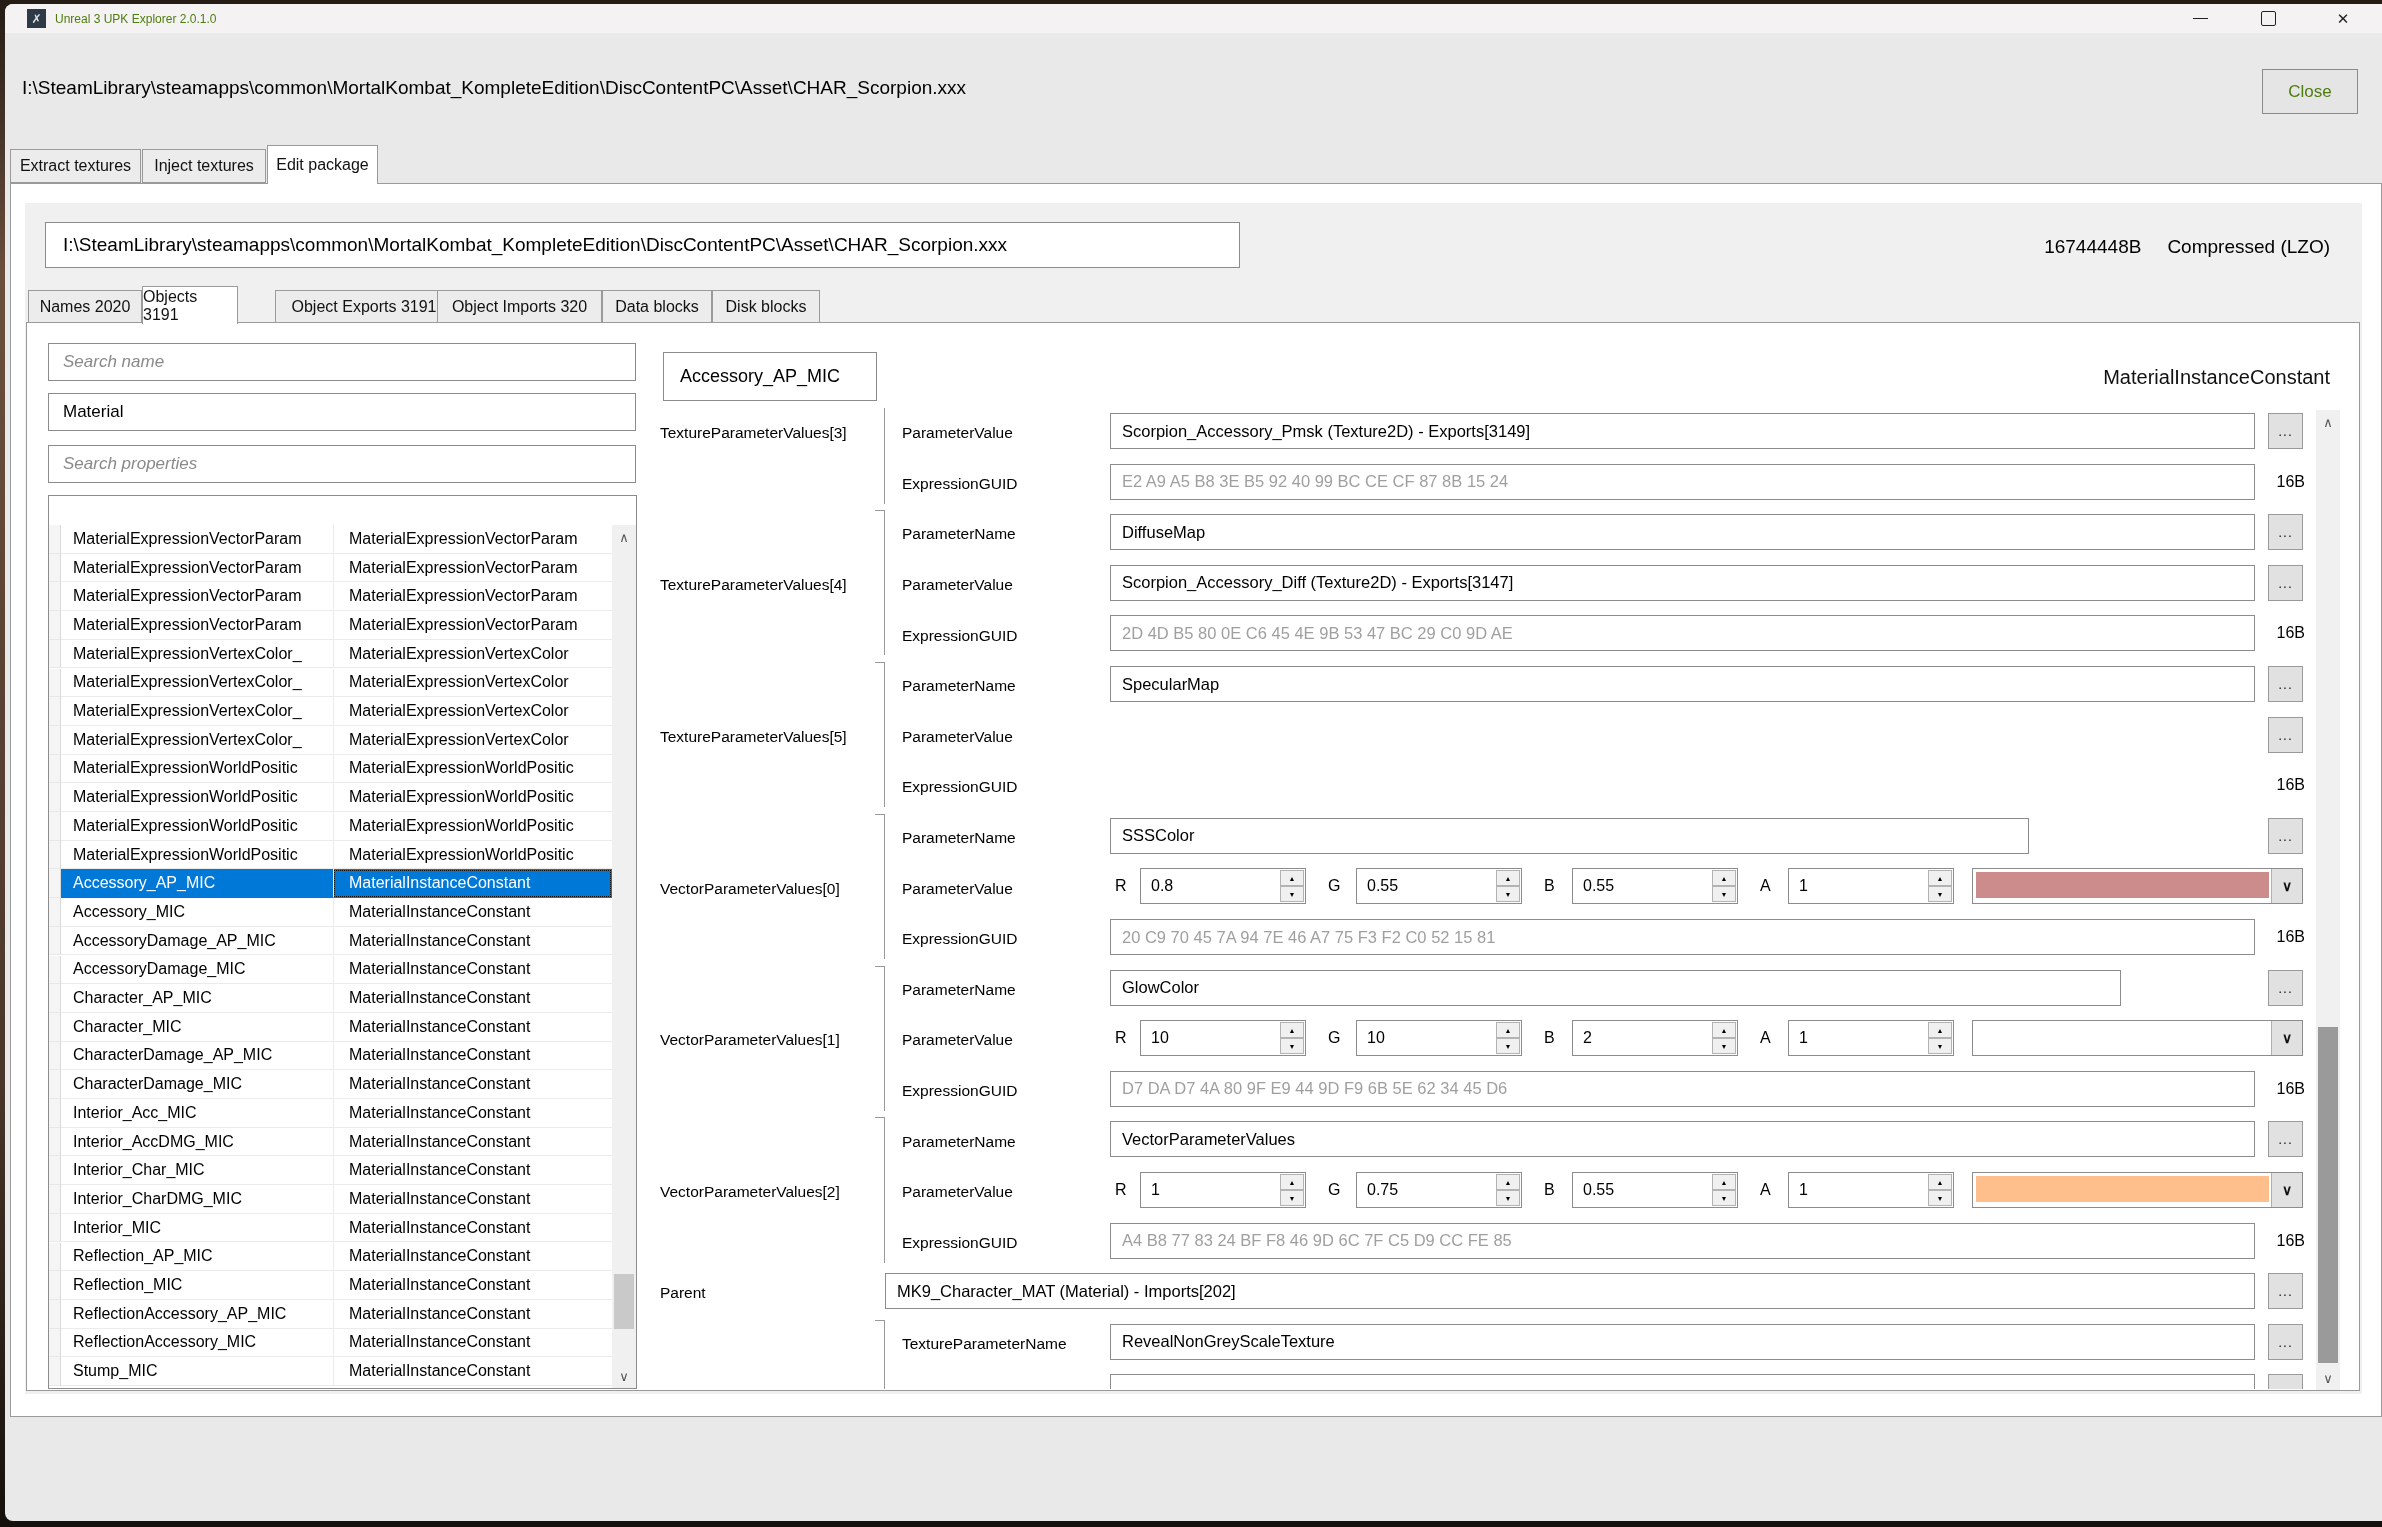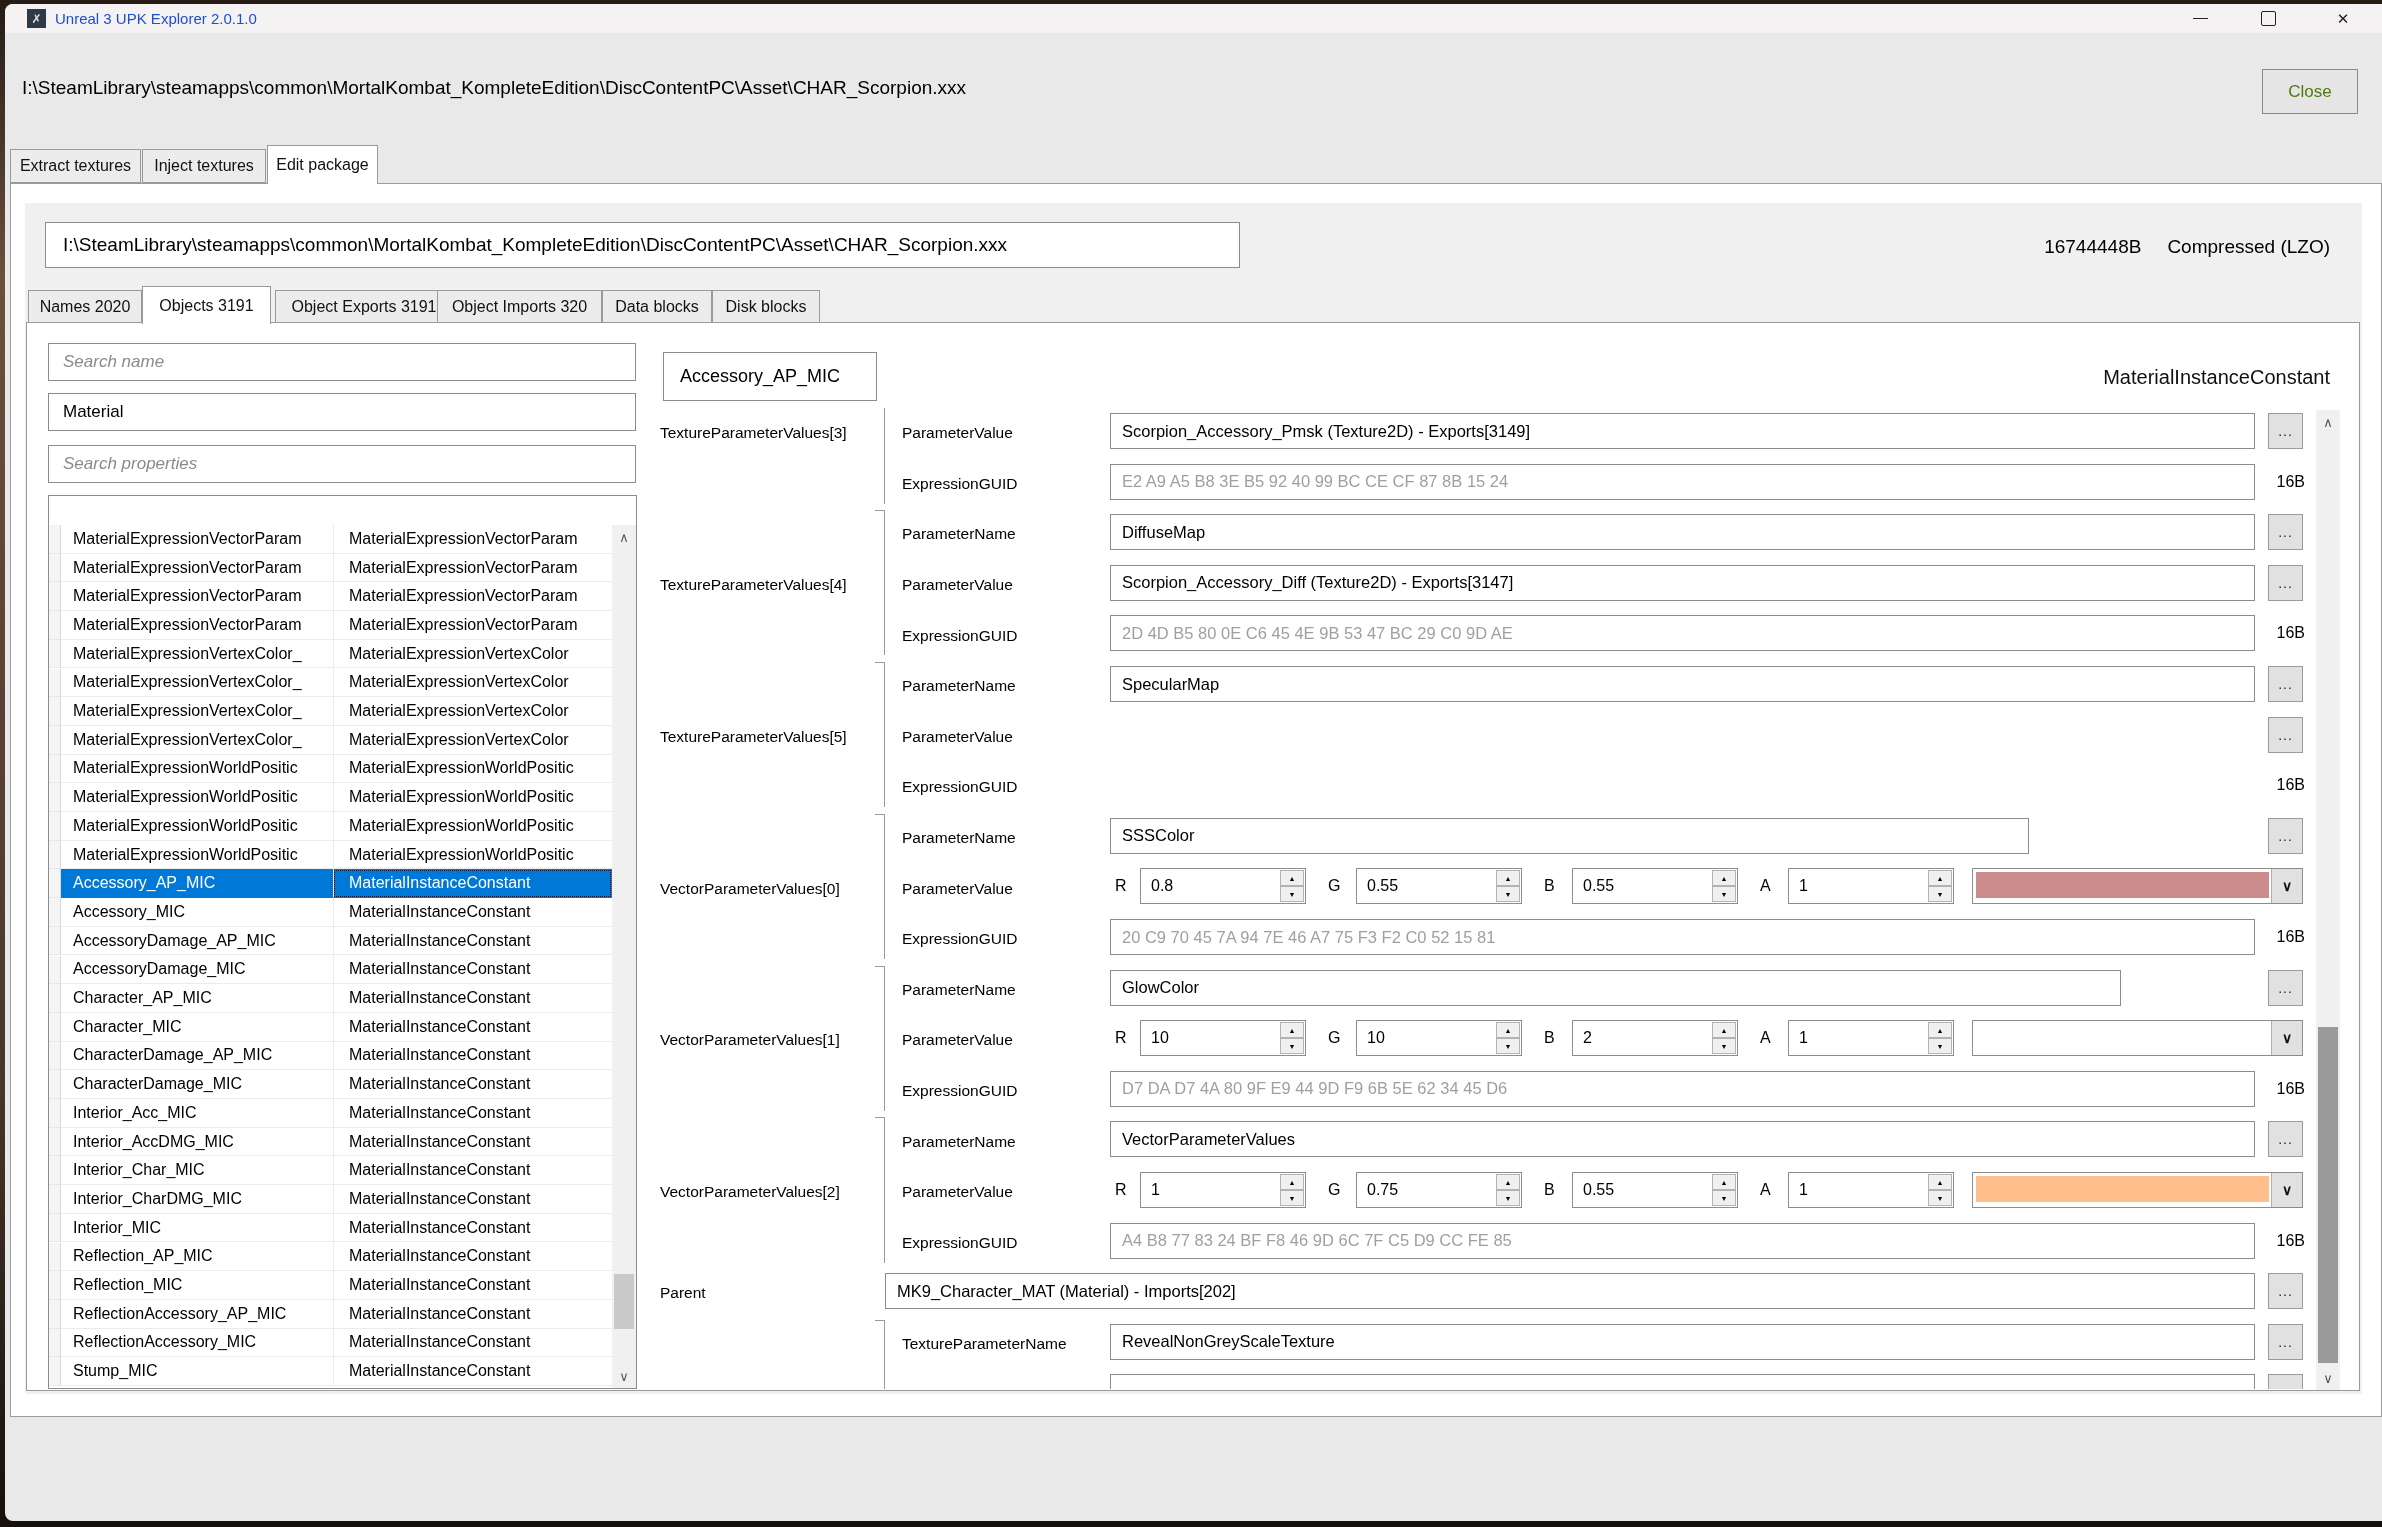--- a/index.html
+++ b/index.html
@@ -1,21 +1,21 @@
 <!DOCTYPE html>
 <html><head>
 <meta charset="utf-8">
 <style>
   html,body{margin:0;padding:0;}
   body{width:2382px;height:1527px;background:linear-gradient(180deg,#241c15,#6b4f3e 18%,#4a372a 70%,#15100c);font-family:"Liberation Sans",sans-serif;overflow:hidden;}
   #screen{position:relative;width:2382px;height:1527px;}
   .window{position:absolute;left:5px;top:4px;width:2377px;height:1517px;background:#e9e9e9;border-radius:8px 0 0 8px;overflow:hidden;}
   .titlebar{position:absolute;left:0;top:0;width:2377px;height:29px;background:#f4f2f3;}
   .app-icon{position:absolute;left:22px;top:5px;width:19px;height:19px;background:#2e3a46;color:#dfe6ec;font-size:12px;display:flex;align-items:center;justify-content:center;}
-  .title-text{position:absolute;left:50px;top:0;height:29px;display:flex;align-items:center;font-size:15px;color:#1d4ed8;}
+  .title-text{position:absolute;left:50px;top:0;height:29px;display:flex;align-items:center;font-size:12px;color:#4d7c0f;}
   .capbtn{position:absolute;top:0;width:46px;height:29px;display:flex;align-items:center;justify-content:center;color:#222;}
   .max-glyph{width:13px;height:13px;border:1.5px solid #222;border-radius:2px;}
   .min-glyph{width:15px;height:0;border-top:1.5px solid #222;}
   .close-glyph{font-size:15px;line-height:15px;}
   .hdr-path{position:absolute;left:17px;top:68px;height:32px;display:flex;align-items:center;font-size:19px;color:#000;white-space:nowrap;}
   .close-btn{position:absolute;left:2257px;top:65px;width:94px;height:43px;background:#e5e5e5;border:1px solid #8a8a8a;display:flex;align-items:center;justify-content:center;font-size:17px;color:#4d7c0f;}
   .tab{position:absolute;top:145px;height:34px;background:#ececec;border:1px solid #9a9a9a;box-sizing:border-box;display:flex;align-items:center;justify-content:center;font-size:16px;color:#111;}
   .tab.sel{top:141px;height:39px;background:#fff;border-bottom:none;z-index:3;}
   .page{position:absolute;left:5px;top:179px;width:2372px;height:1234px;background:#fff;border:1px solid #9a9a9a;box-sizing:border-box;z-index:1;}
   .inner-panel{position:absolute;left:20px;top:199px;width:2337px;height:1191px;background:#f0f0f0;z-index:2;}
@@ -88,21 +88,21 @@
     <div class="page"></div>
     <div class="inner-panel"></div>
 
     <div class="pkg-path-box">I:\SteamLibrary\steamapps\common\MortalKombat_KompleteEdition\DiscContentPC\Asset\CHAR_Scorpion.xxx</div>
     <div class="pkg-size">
       <span>16744448B</span>
       <span>Compressed (LZO)</span>
     </div>
 
     <div class="itab" style="left:23px;width:114px;">Names 2020</div>
-    <div class="itab sel" style="left:137px;width:129px;">Objects 3191</div>
+    <div class="itab sel" style="left:137px;width:96px;">Objects 3191</div>
     <div class="itab" style="left:270px;width:178px;">Object Exports 3191</div>
     <div class="itab" style="left:432px;width:165px;">Object Imports 320</div>
     <div class="itab" style="left:597px;width:110px;">Data blocks</div>
     <div class="itab" style="left:707px;width:108px;">Disk blocks</div>
 
     <div class="inner-page"></div>
 
     <input class="search-input" style="top: 339px;" placeholder="Search name">
     <input class="search-input" style="top: 389px;" value="Material">
     <input class="search-input" style="top: 441px;" placeholder="Search properties">

